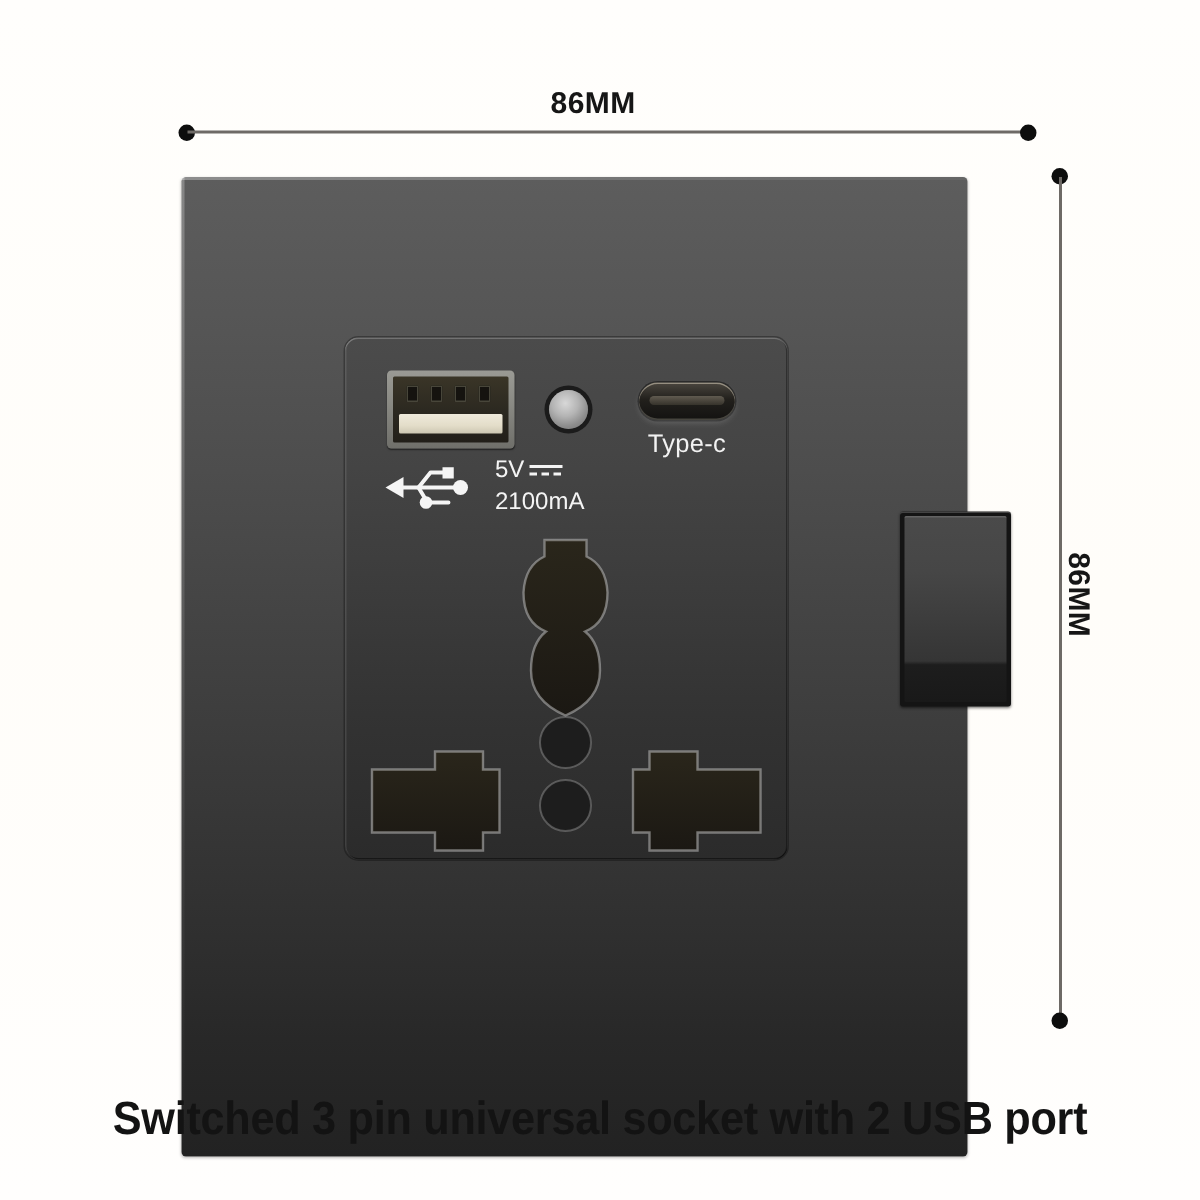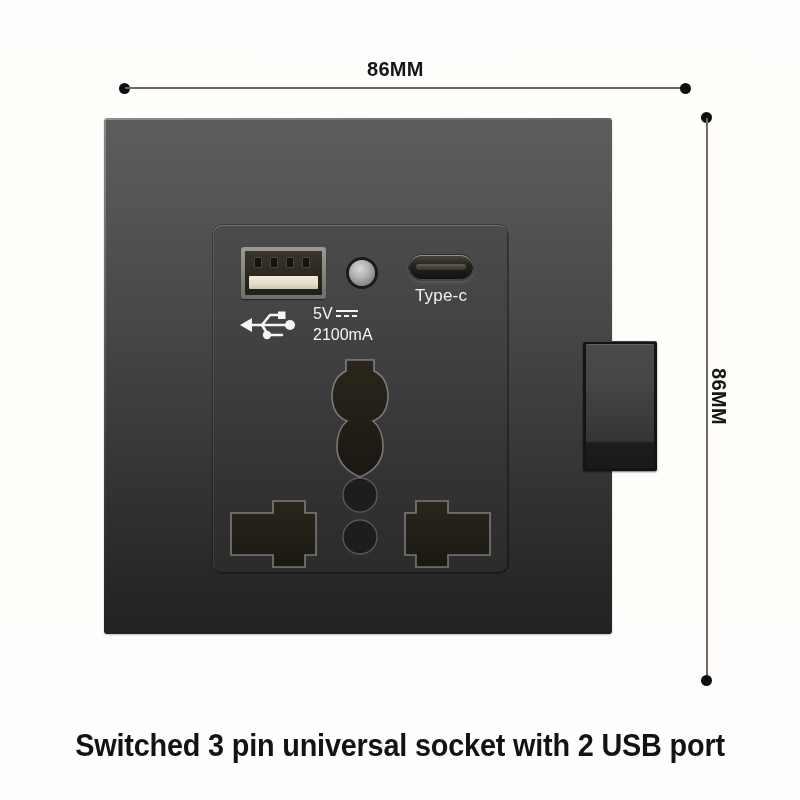--- a/index.html
+++ b/index.html
@@ -49,35 +49,36 @@
     white-space: nowrap;
   }
   .dim-label-v {
     transform-origin: 50% 50%;
     transform: rotate(90deg);
   }
 
   
   #faceplate {
     position: absolute;
-    left: 104px;
+    left: 121px;
     top: 118px;
     width: 508px;
-    height: 516px;
+    height: 653px;
     background: linear-gradient(180deg,
         #5d5d5d 0%,
         #565656 14%,
         #4d4d4d 30%,
         #434343 46%,
         #393939 62%,
         #303030 76%,
         #282828 88%,
         #222222 100%);
     border-radius: 3px;
     box-shadow: 0 1px 2px rgba(0,0,0,.25);
+    padding-left: 16px;
   }
   
   #faceplate::before {
     content:"";
     position: absolute;
     left: 0; top: 0; right: 0;
     height: 2px;
     background: linear-gradient(90deg, rgba(255,255,255,.30), rgba(255,255,255,.14) 60%, rgba(255,255,255,.05));
   }
   #faceplate::after {

